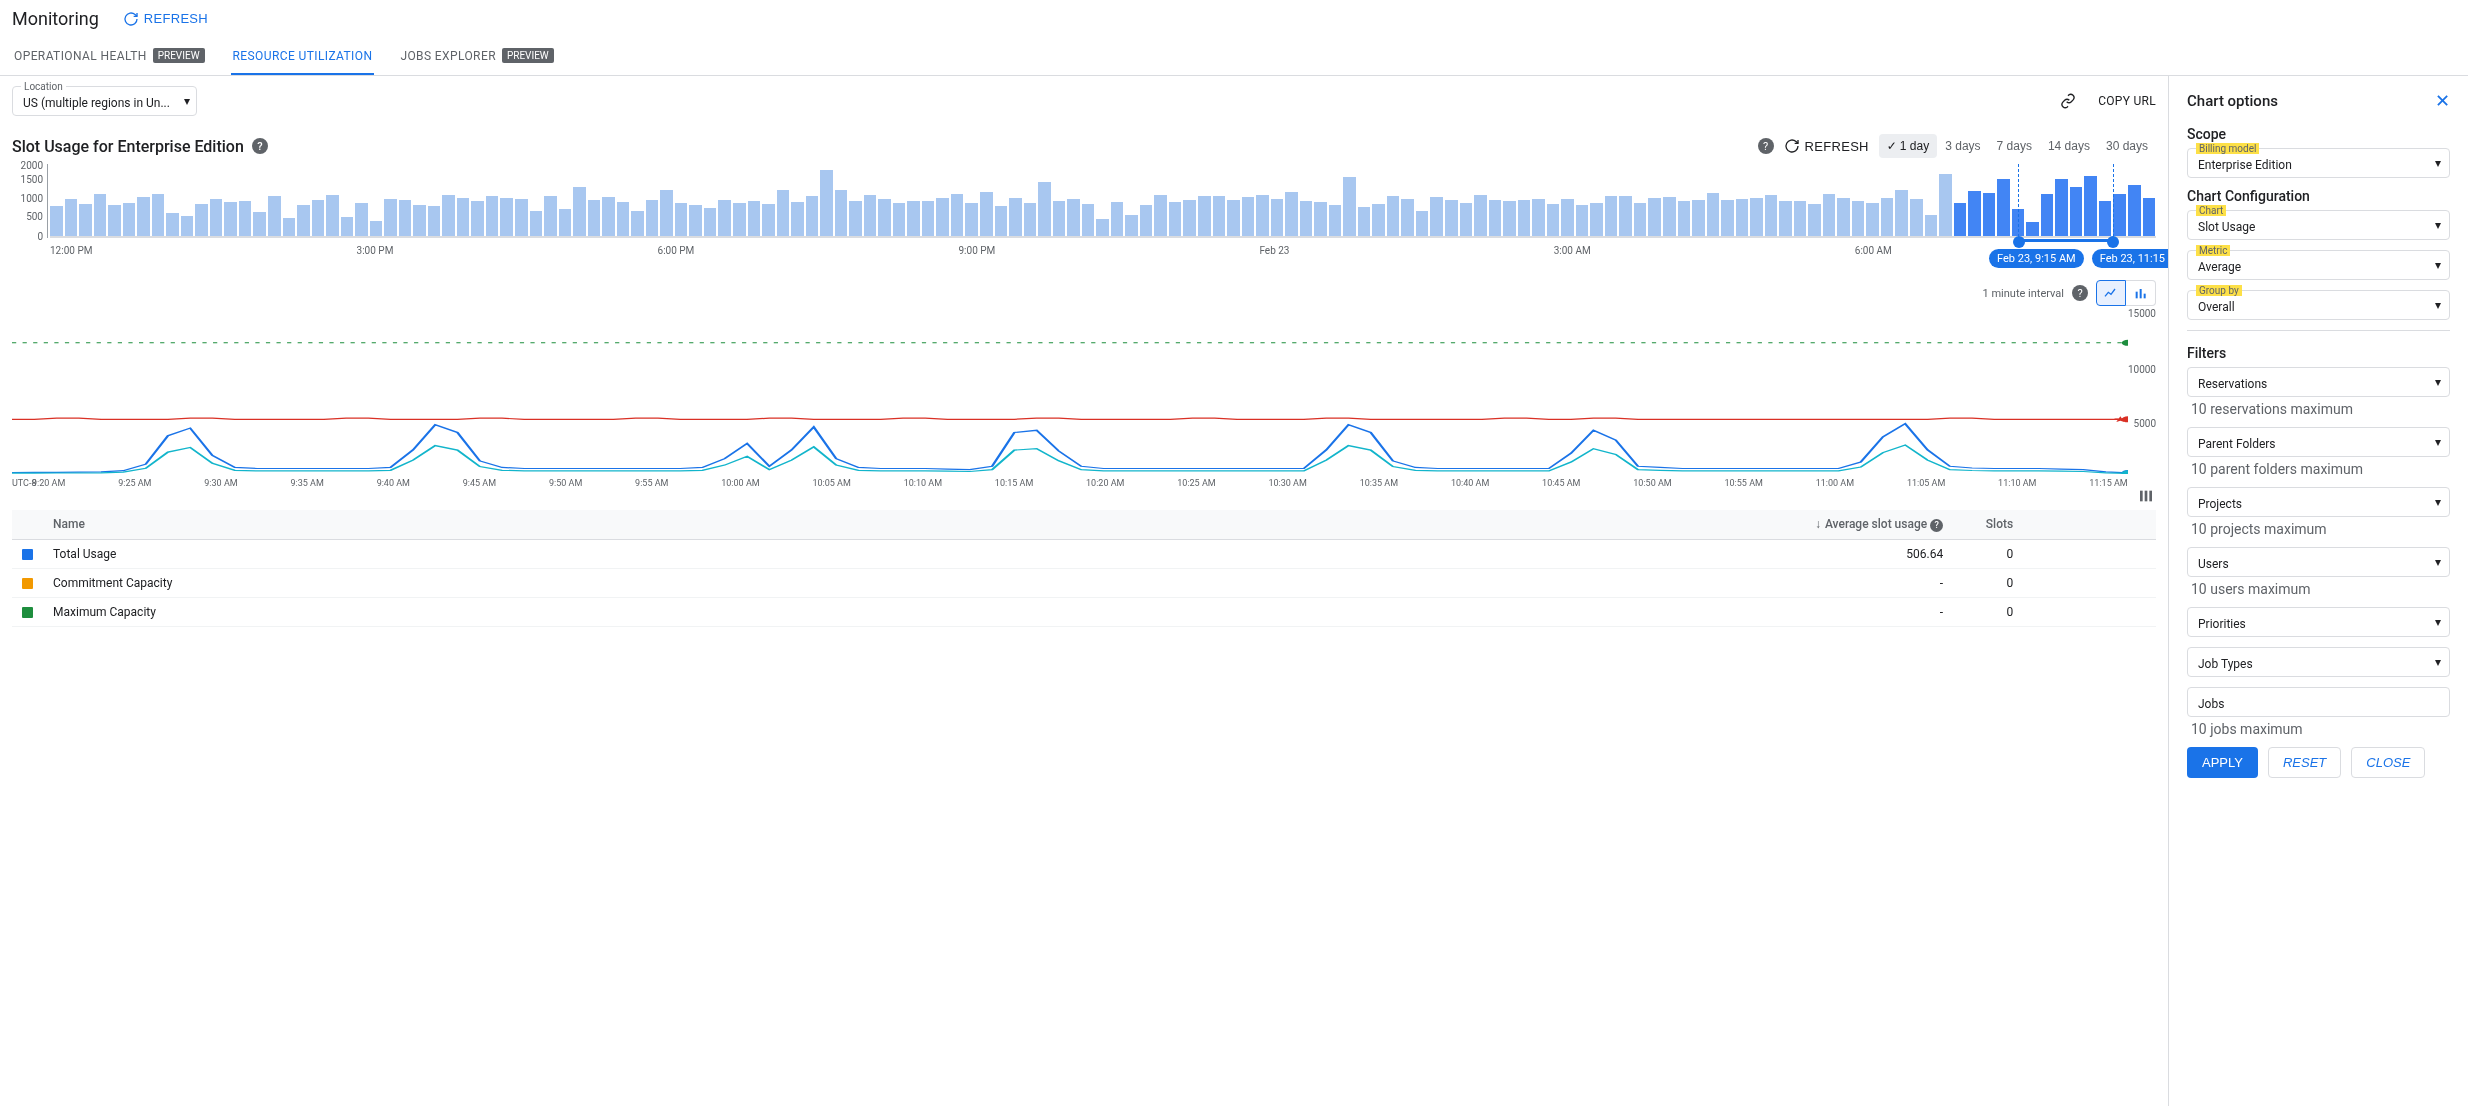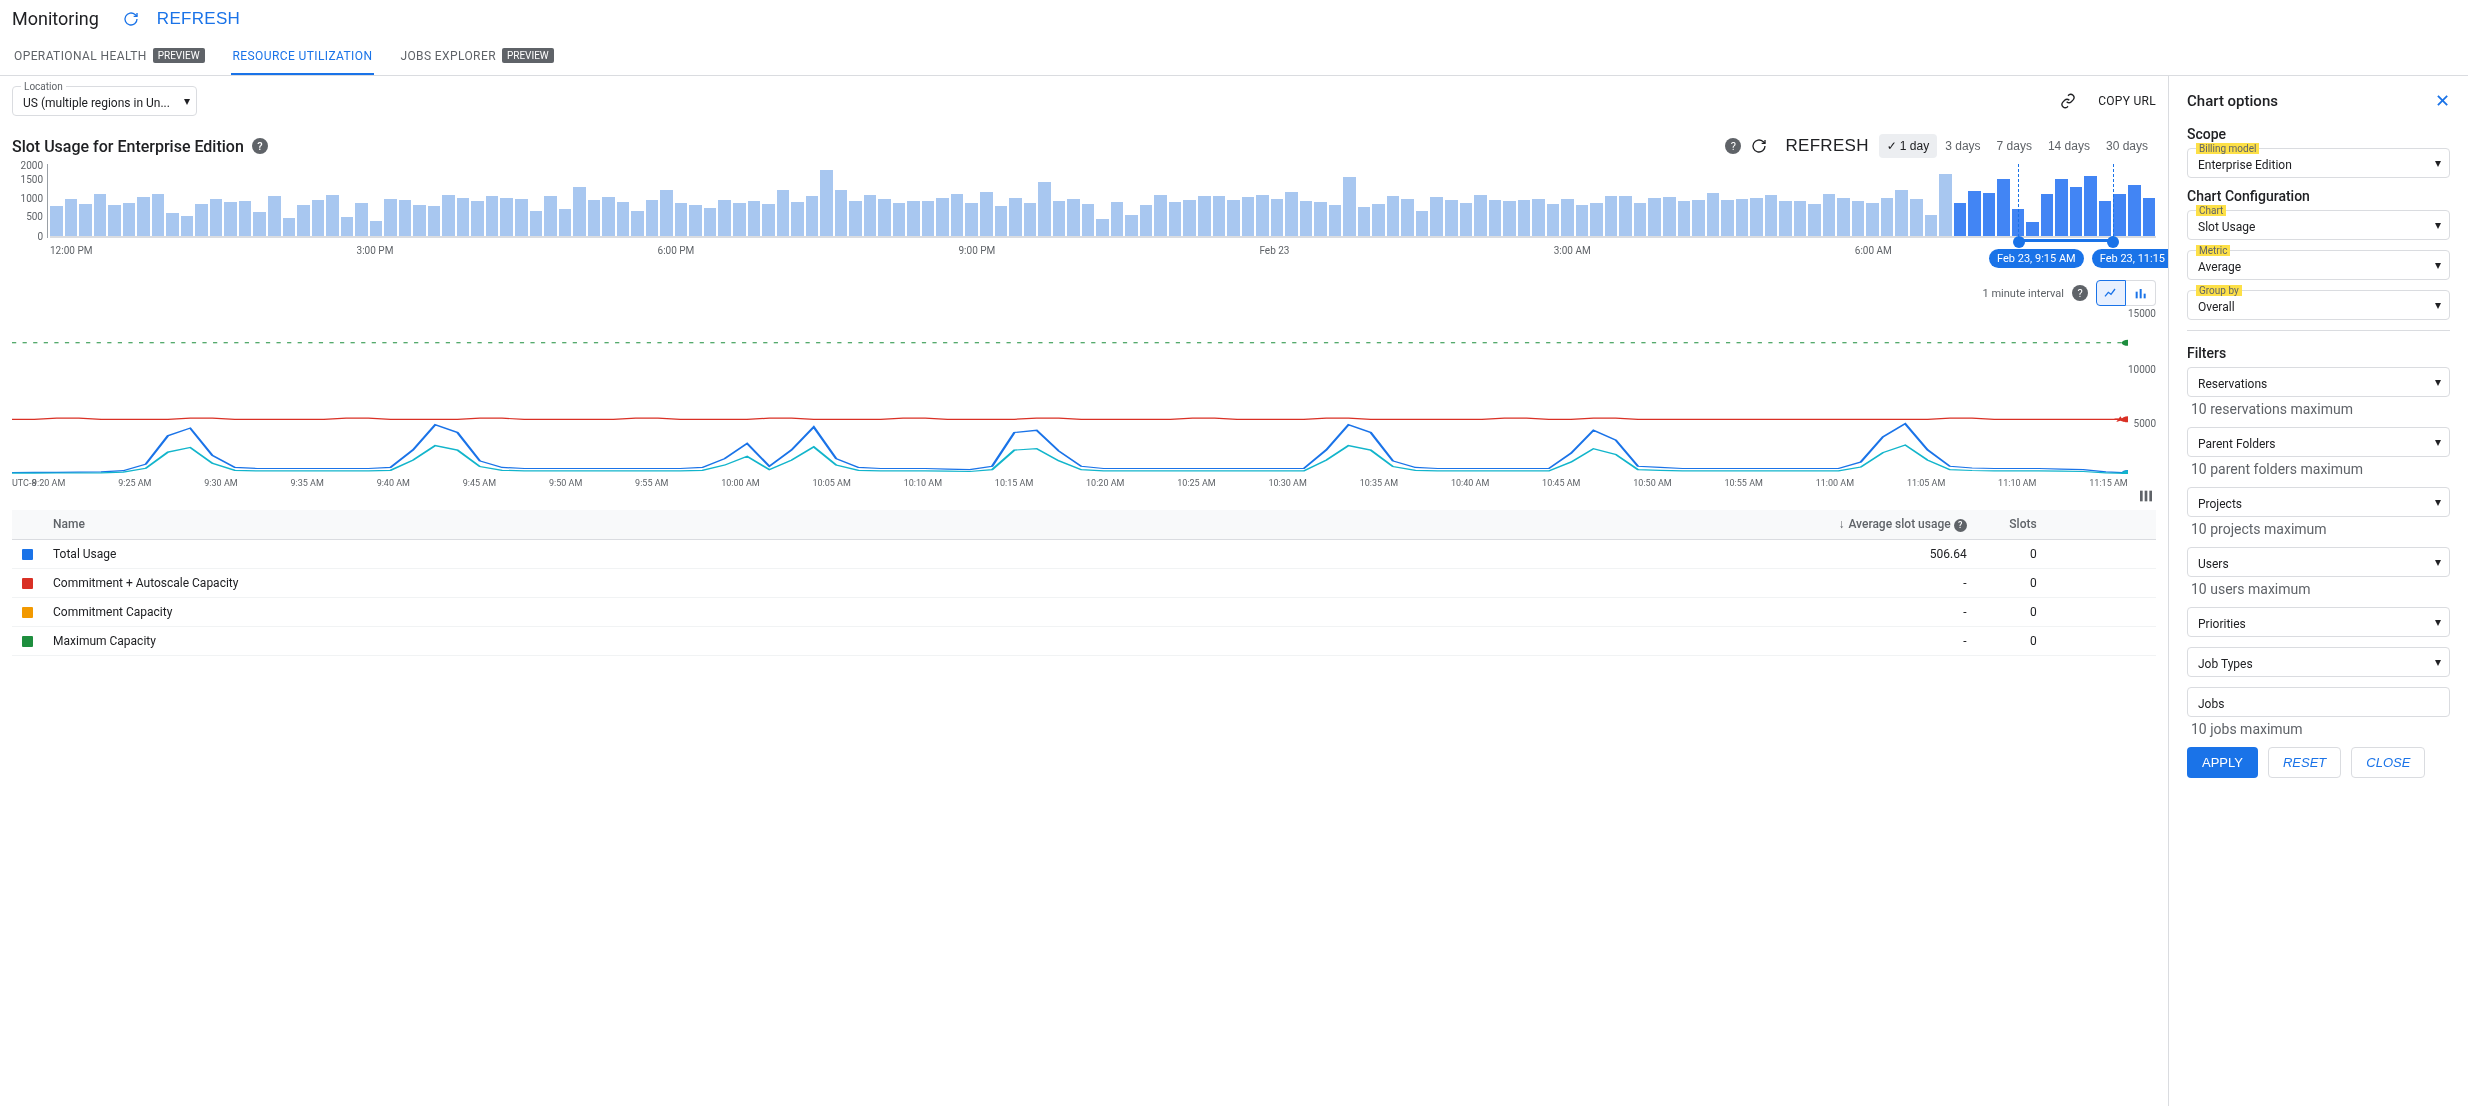--- a/index.html
+++ b/index.html
@@ -1,20 +1,20 @@
 <!DOCTYPE html>
 <html><head>
 <meta charset="utf-8">
 <style>
 * { box-sizing: border-box; margin: 0; padding: 0; }
 body { font-family: Roboto, "Helvetica Neue", Arial, sans-serif; font-size: 13px; color: #202124; background: #fff; }
 .page { display: flex; flex-direction: column; height: 100vh; }
 .topbar { display: flex; align-items: center; padding: 8px 12px; border-bottom: 1px solid #fff; }
 .title { font-size: 18px; font-weight: 400; margin-right: 24px; }
-.refresh-btn { display: inline-flex; align-items: center; gap: 18px; color: #1a73e8; font-size: 17px; font-weight: 500; background: none; border: none; cursor: pointer; letter-spacing: .3px; }
+.refresh-btn { display: inline-flex; align-items: center; gap: 5px; color: #1a73e8; font-size: 13px; font-weight: 500; background: none; border: none; cursor: pointer; letter-spacing: .3px; }
 .refresh-btn svg { width: 16px; height: 16px; }
 .tabs { display: flex; align-items: center; gap: 24px; padding: 0 12px; border-bottom: 1px solid #dadce0; }
 .tab { display: flex; align-items: center; gap: 6px; padding: 10px 2px; font-size: 12px; letter-spacing: .4px; color: #5f6368; border-bottom: 2px solid transparent; cursor: pointer; text-transform: uppercase; }
 .tab.active { color: #1a73e8; border-bottom-color: #1a73e8; }
 .badge { background: #5f6368; color: #fff; font-size: 10px; padding: 2px 5px; border-radius: 2px; text-transform: none; letter-spacing: 0; }
 .content-row { display: flex; flex: 1; min-height: 0; }
 .main { flex: 1; padding: 10px 12px 20px; overflow: auto; }
 .panel { width: 300px; border-left: 1px solid #dadce0; padding: 14px 18px; overflow: auto; }
 .loc-row { display: flex; align-items: center; justify-content: space-between; margin-bottom: 18px; }
 .select-like { position: relative; border: 1px solid #dadce0; border-radius: 4px; padding: 9px 26px 5px 10px; min-width: 124px; font-size: 12px; cursor: pointer; background: #fff; }
@@ -407,27 +407,20 @@
           </thead>
         <tbody id="table-body">
             <tr>
               <td><span class="swatch" style="background:#1a73e8"></span></td>
     <td>Total Usage</td>
     <td class="r">506.64</td>
     <td class="r">0</td>
               <td></td>
             </tr>
             <tr>
-              <td><span class="swatch" style="background:#d93025"></span></td>
-    <td>Commitment + Autoscale Capacity</td>
-    <td class="r">-</td>
-    <td class="r">0</td>
-              <td></td>
-            </tr>
-            <tr>
               <td><span class="swatch" style="background:#f29900"></span></td>
     <td>Commitment Capacity</td>
     <td class="r">-</td>
     <td class="r">0</td>
               <td></td>
             </tr>
             <tr>
               <td><span class="swatch" style="background:#1e8e3e"></span></td>
     <td>Maximum Capacity</td>
     <td class="r">-</td>

